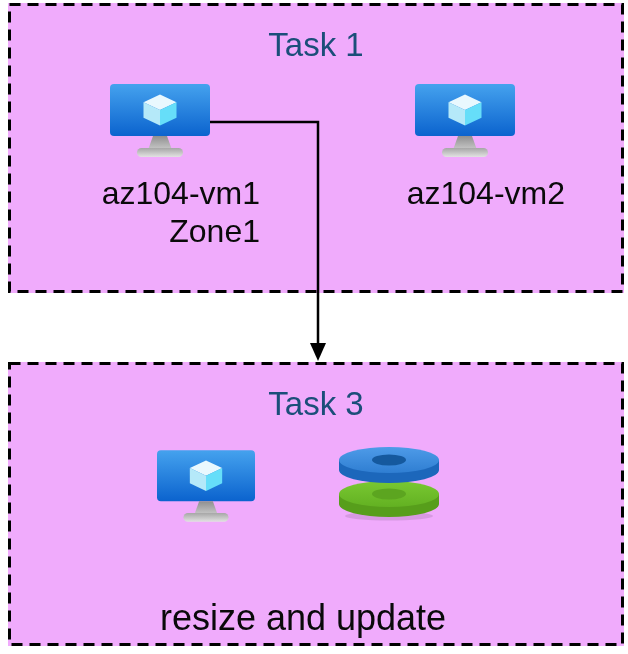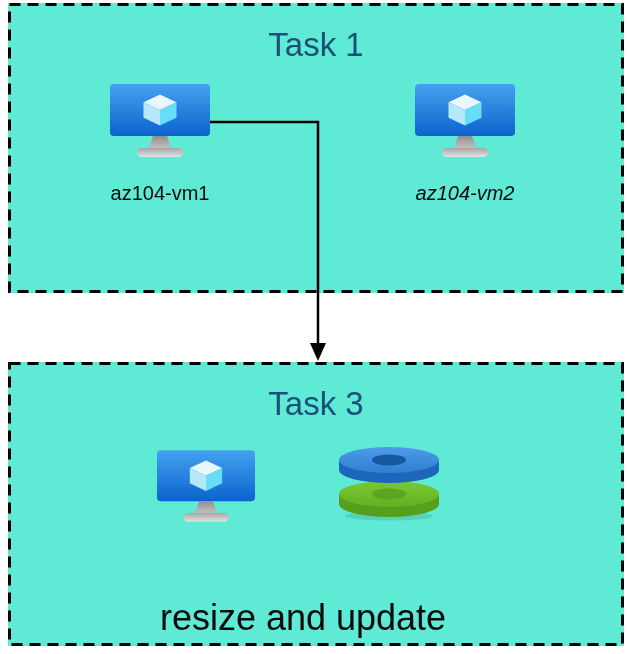--- a/index.html
+++ b/index.html
@@ -6,42 +6,42 @@
   .canvas {
     position: relative;
     width: 628px;
     height: 654px;
     background: #ffffff;
     font-family: "Liberation Sans", sans-serif;
     overflow: hidden;
   }
   .task-box {
     position: absolute;
-    background: #5eead4;
+    background: #f0abfc;
   }
   .task-box .dash-border {
     position: absolute;
     left: 0; top: 0;
     display: block;
   }
   .task-title {
     position: absolute;
     left: 0;
     width: 100%;
     text-align: center;
     font-size: 33px;
     line-height: 40px;
     color: #1B4E79;
   }
   .icon { position: absolute; }
   .vm-label {
     position: absolute;
     width: 200px;
-    text-align: center;
-    font-size: 20px;
+    text-align: right;
+    font-size: 32px;
     line-height: 38px;
     color: #0A0A0A;
   }
   .caption {
     position: absolute;
     width: 400px;
     text-align: center;
     font-size: 36px;
     line-height: 44px;
     color: #0A0A0A;
@@ -104,23 +104,24 @@
       <rect x="0" y="0" width="100" height="52" rx="4" fill="url(#monitorGrad)"></rect>
       <polygon points="50,10.5 66.5,18.25 50,26 33.5,18.25" fill="#E9F8FE"></polygon>
       <polygon points="33.5,18.25 33.5,33.75 50,41.5 50,26" fill="#B5E9F9"></polygon>
       <polygon points="66.5,18.25 66.5,33.75 50,41.5 50,26" fill="#66DEF9"></polygon>
       <polygon points="43,52 57,52 62,66 38,66" fill="url(#standGrad)"></polygon>
       <rect x="27" y="64" width="46" height="9" rx="4.5" fill="url(#baseGrad)"></rect>
     </svg>
 
     <div class="vm-label" style="left:52px; top:171px;">
       <div>az104-vm1</div>
+      <div>Zone1</div>
     </div>
 
-    <div class="vm-label" style="left:357px; top:171px;font-style:italic;">
+    <div class="vm-label" style="left:357px; top:171px;">
       <div>az104-vm2</div>
     </div>
   </section>
 
   <svg class="connector-svg" width="628" height="654">
     <path d="M210,122 H318 V344" fill="none" stroke="#000000" stroke-width="2.5"></path>
     <polygon points="318,361 310,343 326,343" fill="#000000"></polygon>
   </svg>
 
   <section class="task-box" style="left:8px; top:362px; width:616px; height:284px;">

